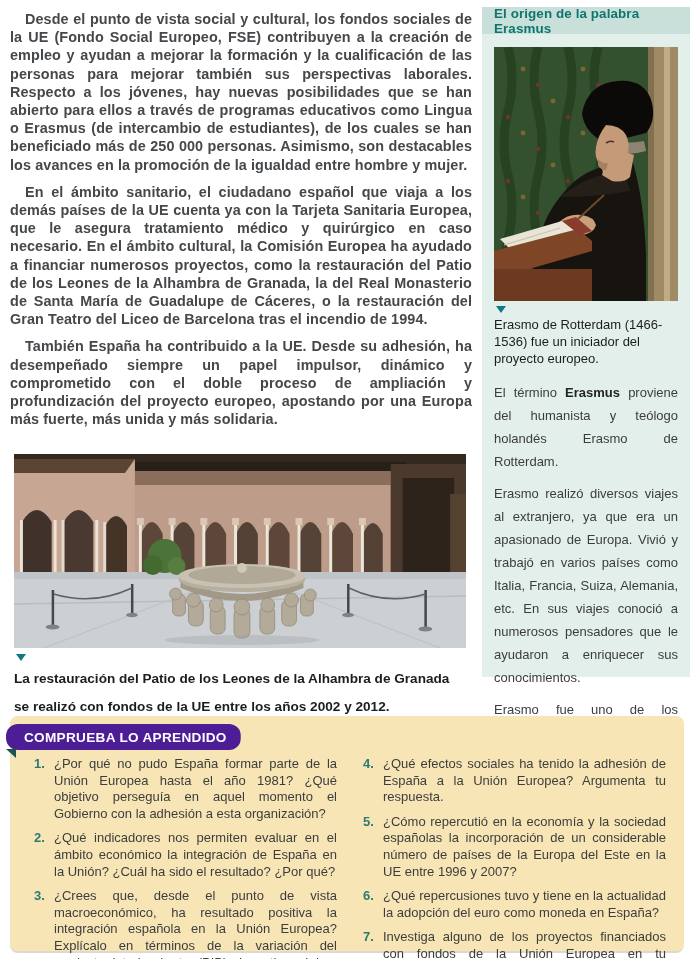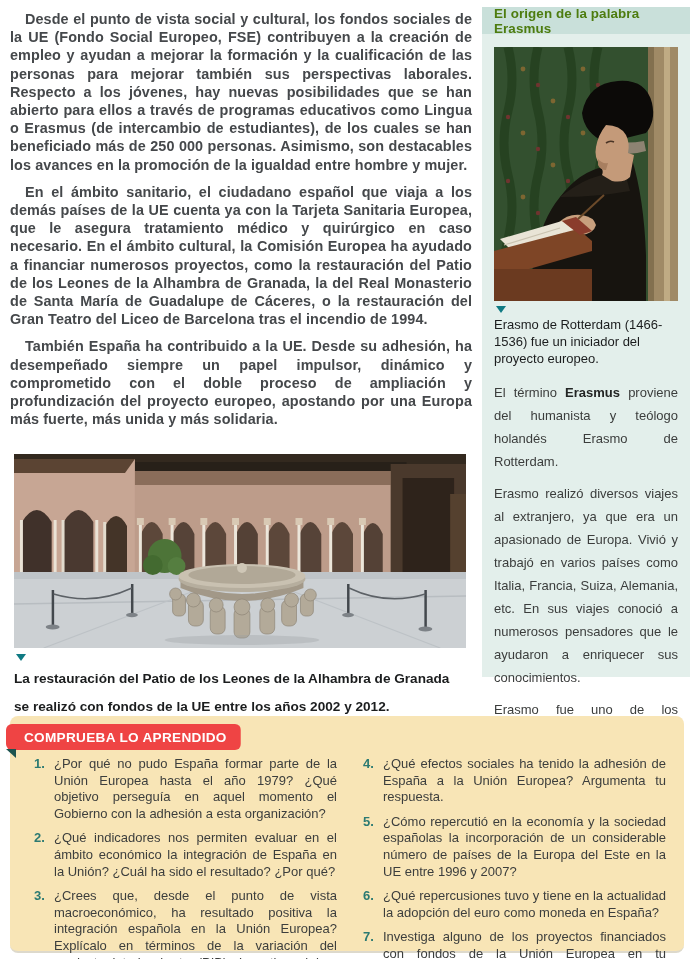--- a/index.html
+++ b/index.html
@@ -25,44 +25,44 @@
   }
   
   .sidebar{
     position:absolute;left:482px;top:7px;width:208px;height:670px;
     background:#e3efeb;box-sizing:border-box;
   }
   .sidebar-band{
     background:#c9e0da;height:27px;display:flex;align-items:center;
     padding:0 12px;box-sizing:border-box;
   }
-  .sidebar-band .t{font-size:13.4px;font-weight:bold;color:#4d7c0f;letter-spacing:.1px;}
+  .sidebar-band .t{font-size:13.4px;font-weight:bold;color:#0f766e;letter-spacing:.1px;}
   .portrait-frame{
     margin:13px 12px 0 12px;width:184px;height:254px;overflow:hidden;background:#33502f;
   }
   .sidebar .caret{margin:5px 0 3px 14px;}
   .portrait-caption{
     margin:0 12px;font-size:13px;line-height:17px;color:#1b1d1e;
   }
   .sidebar-text{margin:14px 12px 0 12px;}
   .sidebar-text p{
     margin:0 0 9px 0;font-size:13px;line-height:23px;color:#3b3d3c;text-align:justify;
   }
   .sidebar-text b{color:#232524;}
   
   .quiz-panel{
     position:absolute;left:10px;top:716px;width:674px;height:237px;
     background:#f8e5b6;border-radius:8px;box-sizing:border-box;
     border-bottom:2px solid #ddd9cc;
   }
   .ribbon{
-    position:absolute;left:-4px;top:8px;height:26px;background:#ef4444;
+    position:absolute;left:-4px;top:8px;height:26px;background:#4c1d95;
     display:flex;align-items:center;padding:0 14px 0 18px;
     clip-path:polygon(0 0,100% 0,100% 100%,0 100%);
-    border-radius:6px;
+    border-radius:12px;
   }
   .ribbon .t{color:#ffffff;font-weight:bold;font-size:13.6px;letter-spacing:.3px;}
   .ribbon-fold{
     position:absolute;left:-4px;top:33px;width:0;height:0;
     border-top:9px solid #1d544f;border-left:10px solid transparent;
   }
   .quiz-cols{
     display:flex;gap:26px;padding:40px 18px 10px 24px;box-sizing:border-box;
   }
   .quiz-col{flex:1;}
@@ -272,21 +272,21 @@
 
 <div class="quiz-panel">
   <div class="ribbon">
     <span class="t">COMPRUEBA LO APRENDIDO</span>
   </div>
   <div class="ribbon-fold"></div>
   <div class="quiz-cols">
     <div class="quiz-col">
       <div class="q-row">
         <span class="q-num">1.</span>
-        <div class="q-text">¿Por qué no pudo España formar parte de la Unión Europea hasta el año 1979? ¿Qué objetivo perseguía en aquel momento el Gobierno con la adhesión a esta organización?</div>
+        <div class="q-text">¿Por qué no pudo España formar parte de la Unión Europea hasta el año 1981? ¿Qué objetivo perseguía en aquel momento el Gobierno con la adhesión a esta organización?</div>
       </div>
       <div class="q-row">
         <span class="q-num">2.</span>
         <div class="q-text">¿Qué indicadores nos permiten evaluar en el ámbito económico la integración de España en la Unión? ¿Cuál ha sido el resultado? ¿Por qué?</div>
       </div>
       <div class="q-row">
         <span class="q-num">3.</span>
         <div class="q-text">¿Crees que, desde el punto de vista macroeconómico, ha resultado positiva la integración española en la Unión Europea? Explícalo en términos de la variación del producto interior bruto (PIB). Investiga si hay también otros indicadores económicos que apoyen esta hipótesis.</div>
       </div>
     </div>

